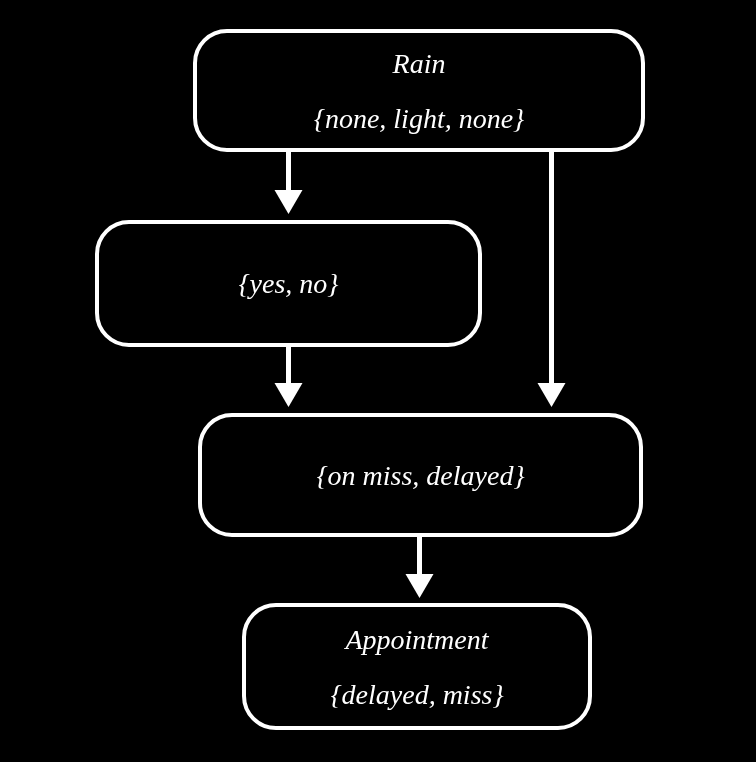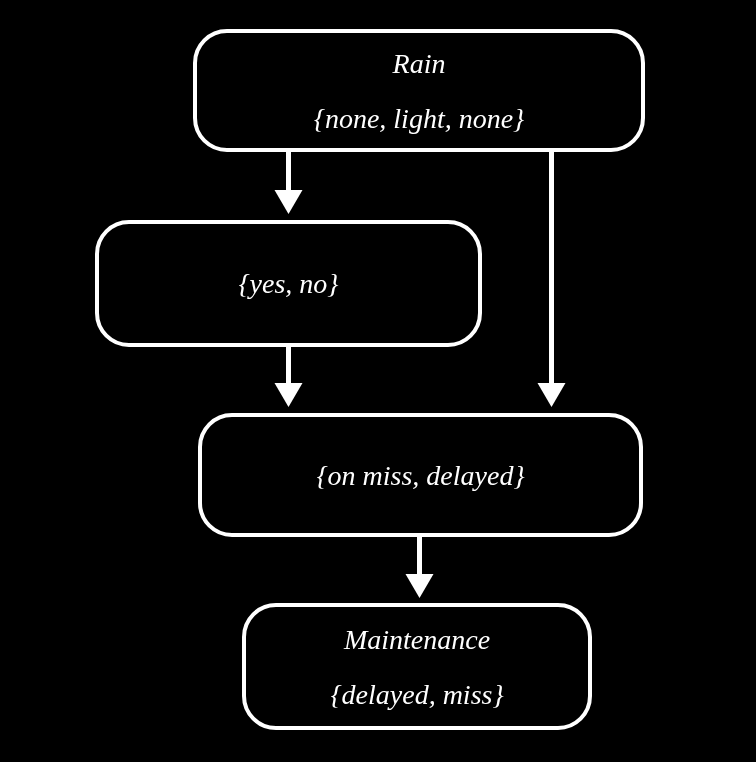--- a/index.html
+++ b/index.html
@@ -78,17 +78,17 @@
 
   <div class="node" id="node-maintenance">
     <div class="node-states">{yes, no}</div>
   </div>
 
   <div class="node" id="node-train">
     <div class="node-states">{on miss, delayed}</div>
   </div>
 
   <div class="node" id="node-appointment">
-    <div class="node-label">Maintenance</div>
+    <div class="node-label">Appointment</div>
     <div class="node-states">{delayed, miss}</div>
   </div>
 
 </div>
 
 </body></html>

